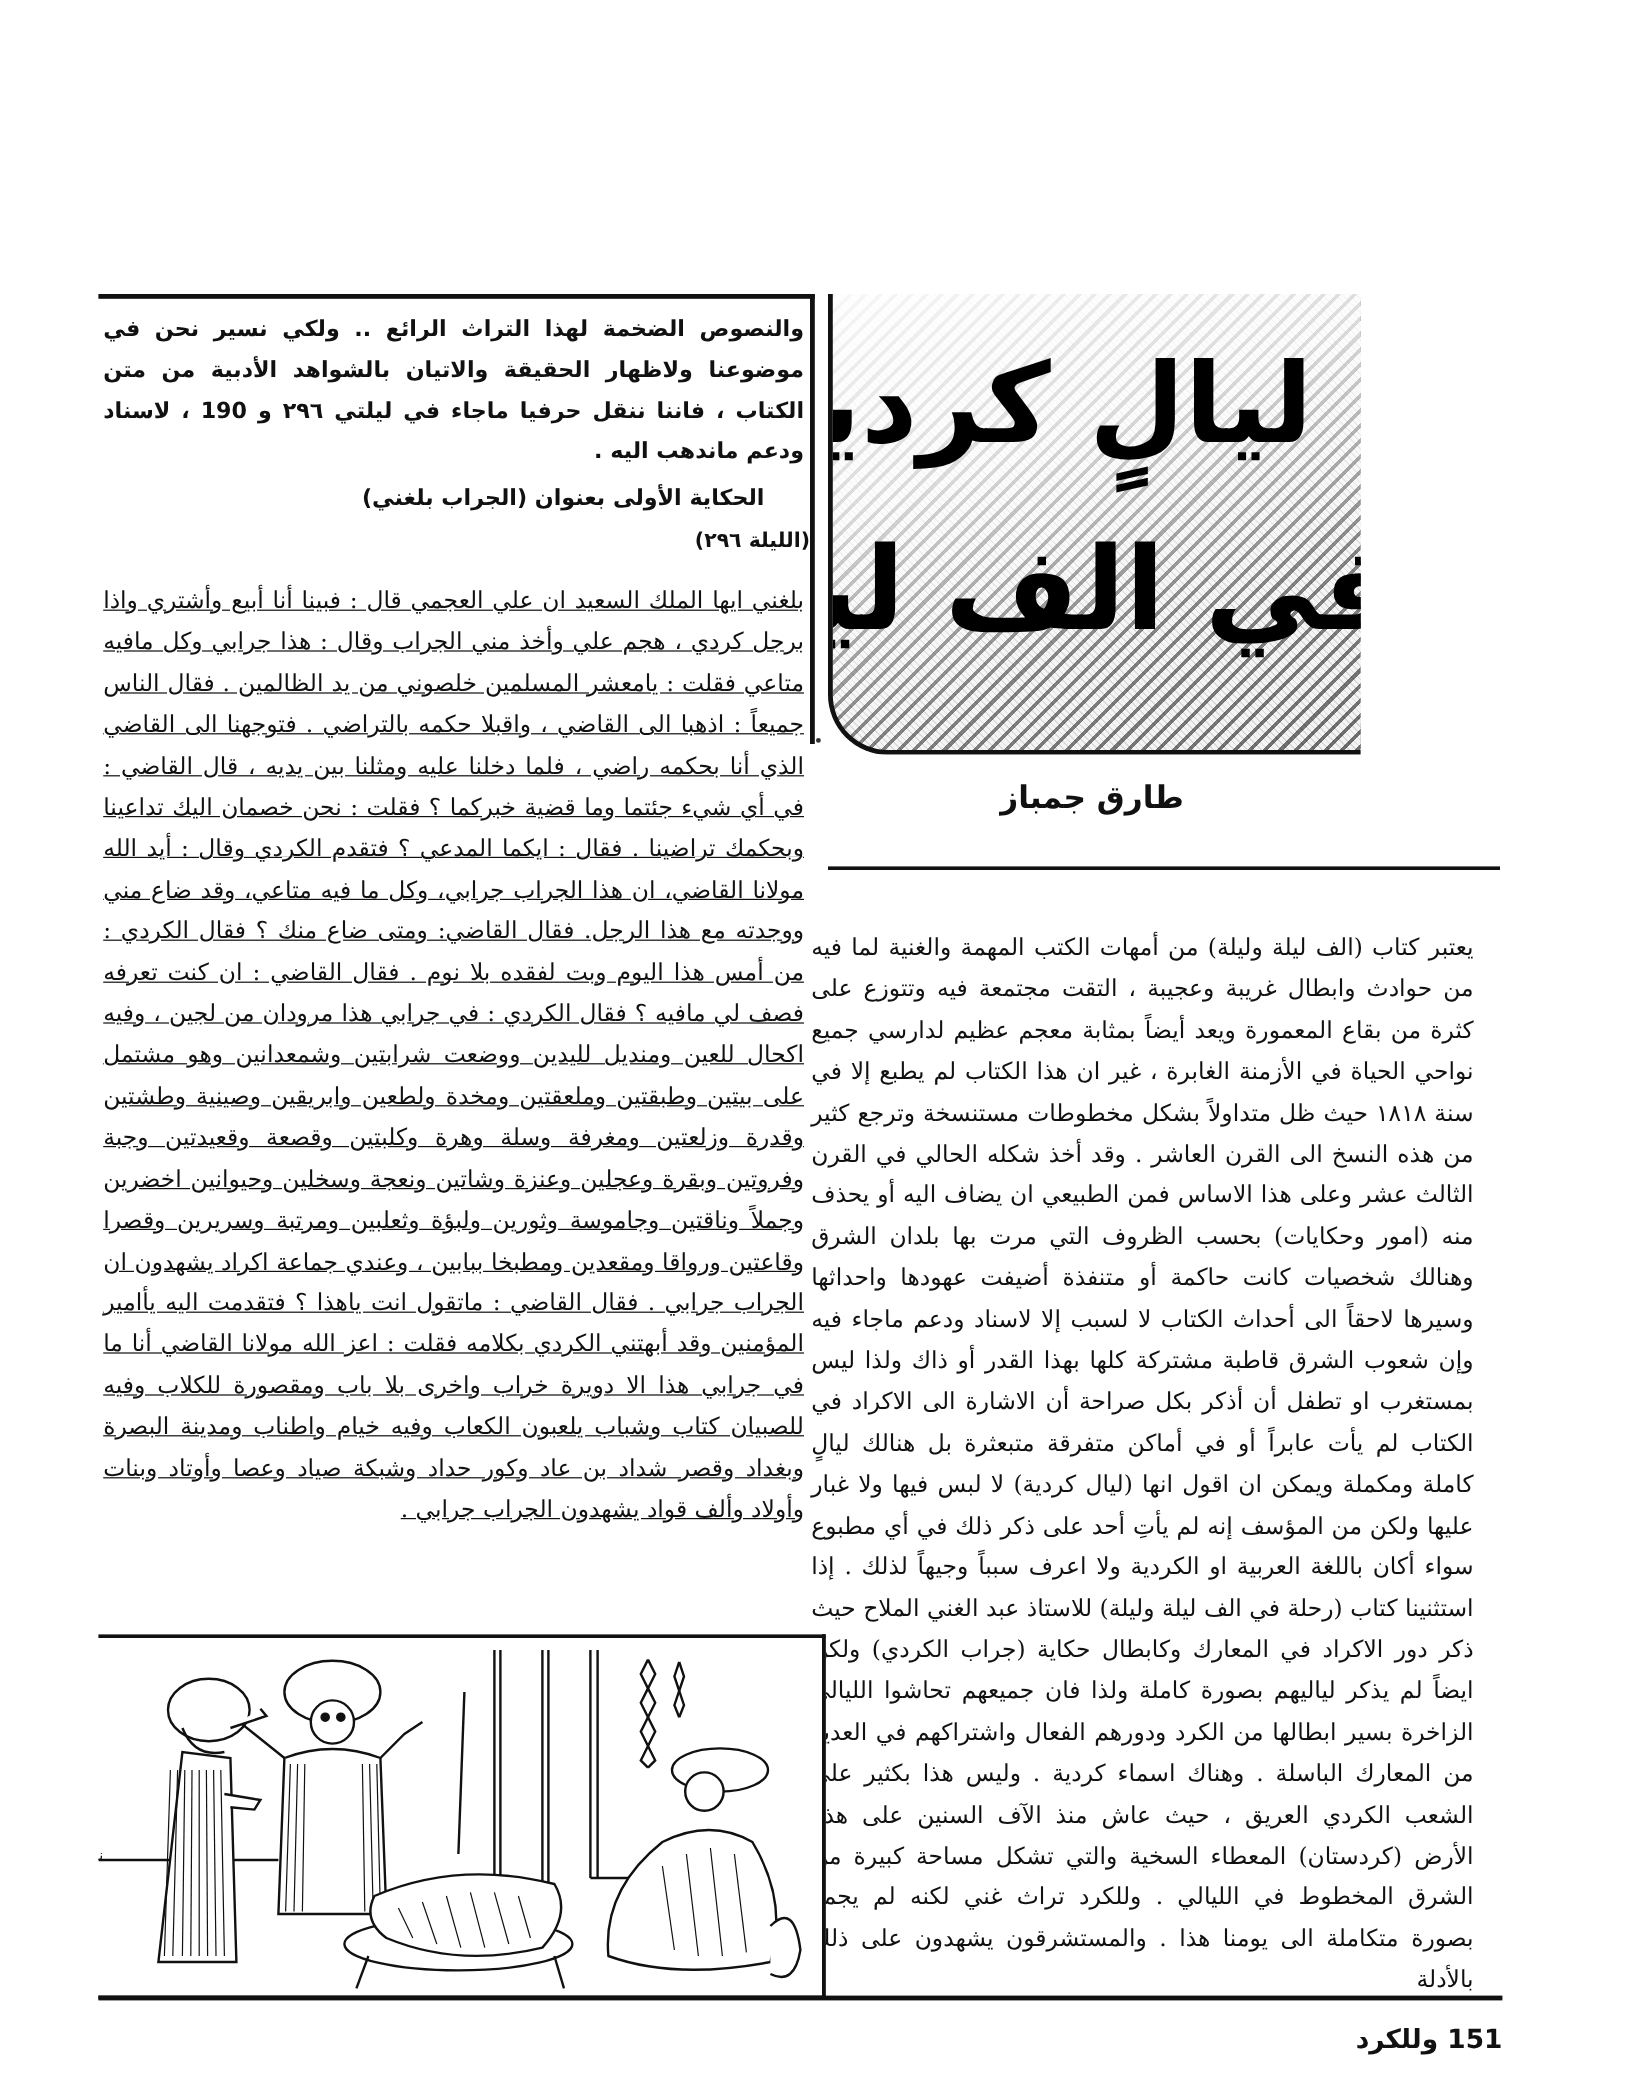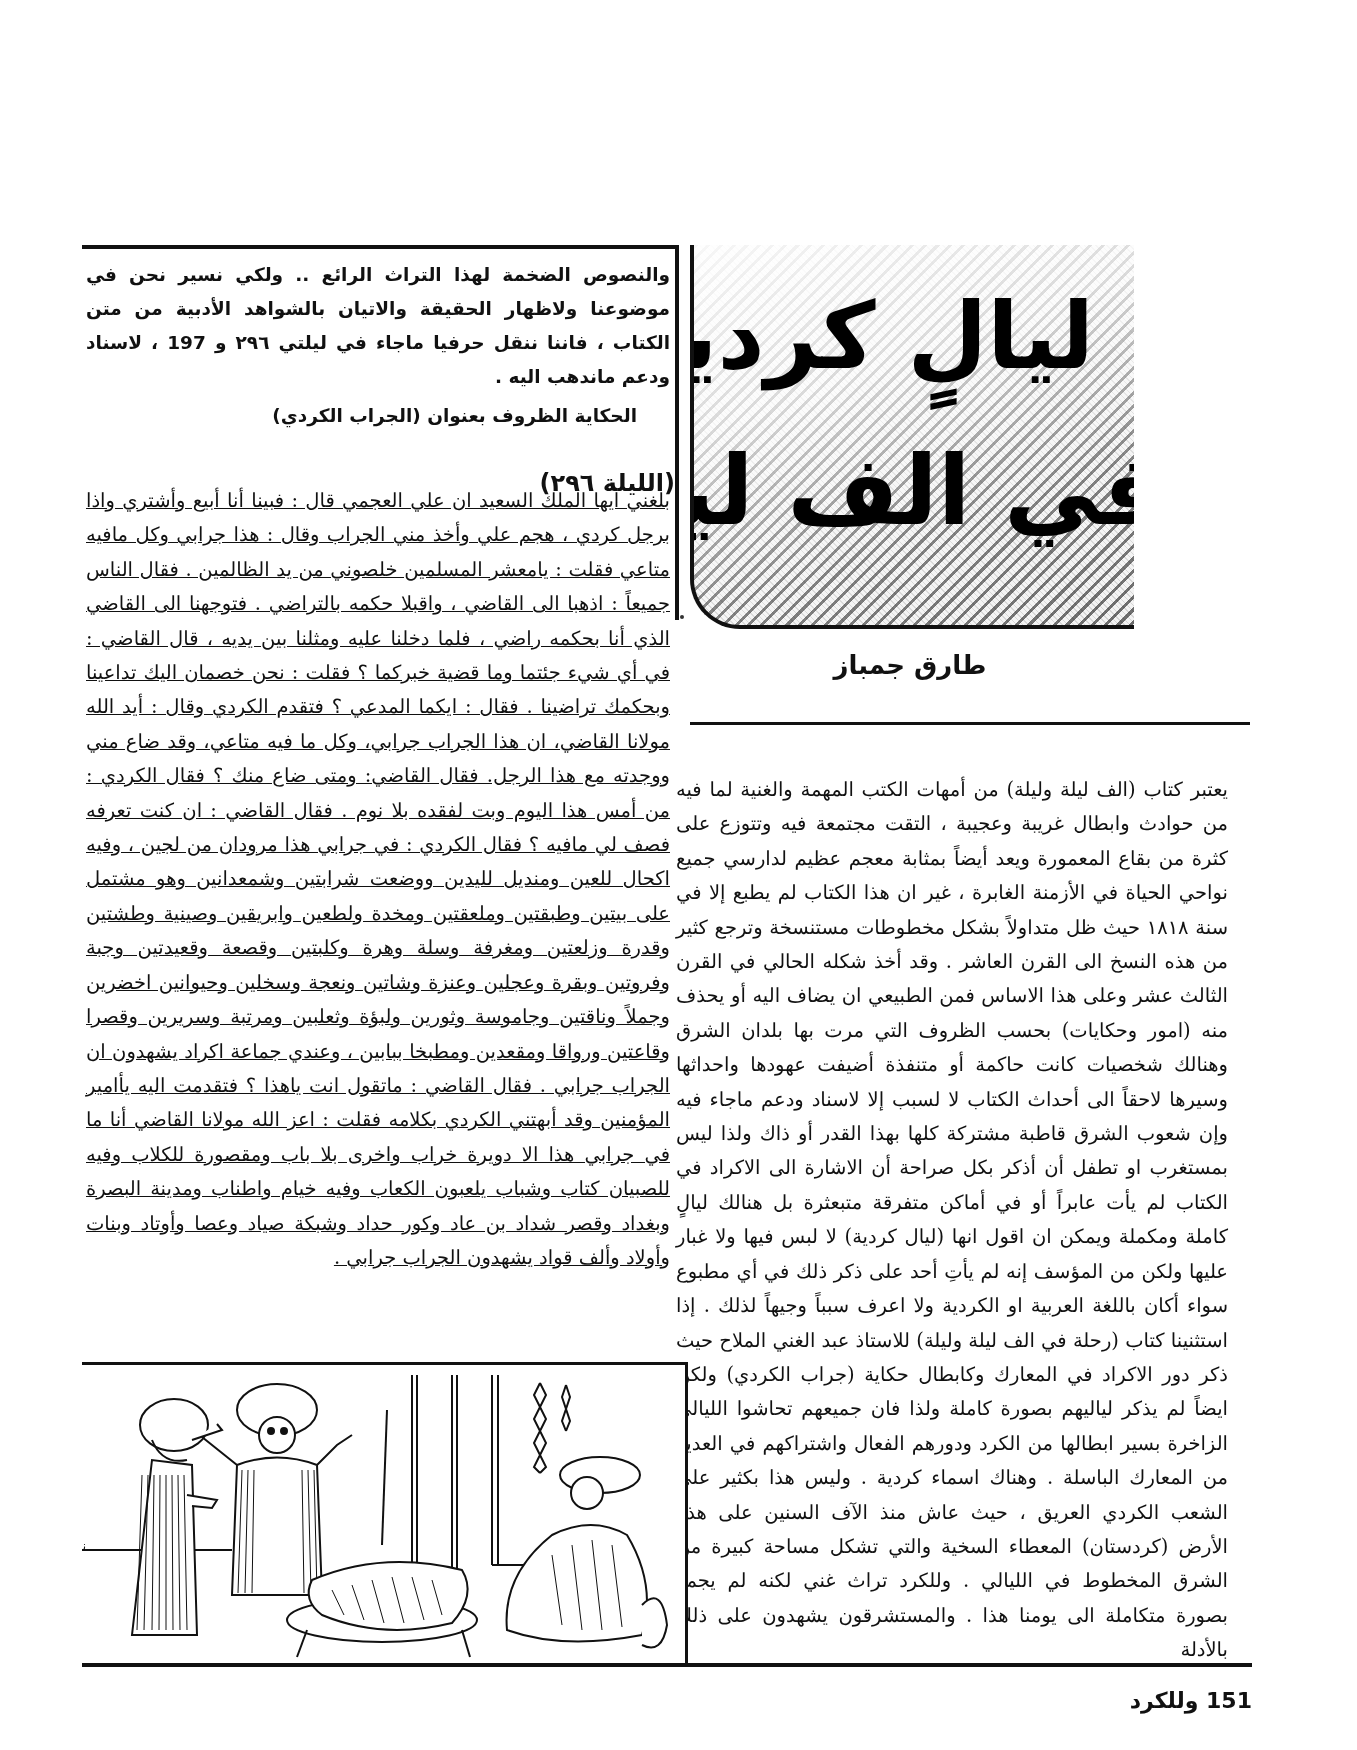--- a/index.html
+++ b/index.html
@@ -46,21 +46,21 @@
     .left-frame-side { position: absolute; left: 675px; top: 245px; width: 4px; height: 375px; background: #111; }
     .left-dot { position: absolute; left: 680px; top: 615px; width: 4px; height: 4px; border-radius: 50%; background: #333; }
 
     .text-col {
       position: absolute; direction: rtl; text-align: justify;
       font-size: 19.5px; line-height: 34.4px;
     }
     .text-col p { margin: 0; text-align-last: right; }
     .intro { left: 86px; top: 258px; width: 584px; font-weight: bold; font-family: "DejaVu Sans", sans-serif; font-size: 18.5px; line-height: 34px; }
     .story-heading { position: absolute; right: 720px; top: 405px; direction: rtl; font-weight: bold; font-size: 18.5px; font-family: "DejaVu Sans", sans-serif; }
-    .night-label { position: absolute; right: 682px; top: 469px; direction: rtl; font-weight: bold; font-size: 24px; font-family: "DejaVu Sans", sans-serif; text-align: center; }
+    .night-label { position: absolute; right: 682px; top: 441px; direction: rtl; font-weight: bold; font-size: 17px; font-family: "DejaVu Sans", sans-serif; text-align: center; }
     .story { left: 86px; top: 484px; width: 584px; }
     .story p:last-child { text-align-last: right; text-decoration: underline; }
 
     .right-text { left: 676px; top: 773px; width: 552px; }
 
     
     .illustration {
       position: absolute; left: 82px; top: 1362px; width: 603px; height: 298px;
       border-top: 3px solid #111; border-right: 3px solid #111; border-bottom: 3px solid #111;
       background: #fff;
@@ -87,24 +87,24 @@
   </div>
 
   <div class="author">طارق جمباز</div>
   <div class="rule-right"></div>
 
   <div class="left-frame-top"></div>
   <div class="left-frame-side"></div>
   <div class="left-dot"></div>
 
   <div class="text-col intro">
-    <p>والنصوص الضخمة لهذا التراث الرائع .. ولكي نسير نحن في موضوعنا ولاظهار الحقيقة والاتيان بالشواهد الأدبية من متن الكتاب ، فاننا ننقل حرفيا ماجاء في ليلتي ٢٩٦ و 197 ، لاسناد ودعم ماندهب اليه .</p>
-  </div>
-
-  <div class="story-heading">الحكاية الظروف بعنوان (الجراب الكردي)</div>
+    <p>والنصوص الضخمة لهذا التراث الرائع .. ولكي نسير نحن في موضوعنا ولاظهار الحقيقة والاتيان بالشواهد الأدبية من متن الكتاب ، فاننا ننقل حرفيا ماجاء في ليلتي ٢٩٦ و 190 ، لاسناد ودعم ماندهب اليه .</p>
+  </div>
+
+  <div class="story-heading">الحكاية الأولى بعنوان (الجراب بلغني)</div>
   <div class="night-label">(الليلة ٢٩٦)</div>
 
   <div class="text-col story">
     <p>بلغني ايها الملك السعيد ان علي العجمي قال : فبينا أنا أبيع وأشتري واذا برجل كردي ، هجم علي وأخذ مني الجراب وقال : هذا جرابي وكل مافيه متاعي فقلت : يامعشر المسلمين خلصوني من يد الظالمين . فقال الناس جميعاً : اذهبا الى القاضي ، واقبلا حكمه بالتراضي . فتوجهنا الى القاضي الذي أنا بحكمه راضي ، فلما دخلنا عليه ومثلنا بين يديه ، قال القاضي : في أي شيء جئتما وما قضية خبركما ؟ فقلت : نحن خصمان اليك تداعينا وبحكمك تراضينا . فقال : ايكما المدعي ؟ فتقدم الكردي وقال : أيد الله مولانا القاضي، ان هذا الجراب جرابي، وكل ما فيه متاعي، وقد ضاع مني ووجدته مع هذا الرجل. فقال القاضي: ومتى ضاع منك ؟ فقال الكردي : من أمس هذا اليوم وبت لفقده بلا نوم . فقال القاضي : ان كنت تعرفه فصف لي مافيه ؟ فقال الكردي : في جرابي هذا مرودان من لجين ، وفيه اكحال للعين ومنديل لليدين ووضعت شرابتين وشمعدانين وهو مشتمل على بيتين وطبقتين وملعقتين ومخدة ولطعين وابريقين وصينية وطشتين وقدرة وزلعتين ومغرفة وسلة وهرة وكلبتين وقصعة وقعيدتين وجبة وفروتين وبقرة وعجلين وعنزة وشاتين ونعجة وسخلين وحيوانين اخضرين وجملاً وناقتين وجاموسة وثورين ولبؤة وثعلبين ومرتبة وسريرين وقصرا وقاعتين ورواقا ومقعدين ومطبخا ببابين ، وعندي جماعة اكراد يشهدون ان الجراب جرابي . فقال القاضي : ماتقول انت ياهذا ؟ فتقدمت اليه يأامير المؤمنين وقد أبهتني الكردي بكلامه فقلت : اعز الله مولانا القاضي أنا ما في جرابي هذا الا دويرة خراب واخرى بلا باب ومقصورة للكلاب وفيه للصبيان كتاب وشباب يلعبون الكعاب وفيه خيام واطناب ومدينة البصرة وبغداد وقصر شداد بن عاد وكور حداد وشبكة صياد وعصا وأوتاد وبنات وأولاد وألف قواد يشهدون الجراب جرابي .</p>
   </div>
 
   <div class="text-col right-text">
     <p>يعتبر كتاب (الف ليلة وليلة) من أمهات الكتب المهمة والغنية لما فيه من حوادث وابطال غريبة وعجيبة ، التقت مجتمعة فيه وتتوزع على كثرة من بقاع المعمورة ويعد أيضاً بمثابة معجم عظيم لدارسي جميع نواحي الحياة في الأزمنة الغابرة ، غير ان هذا الكتاب لم يطبع إلا في سنة ١٨١٨ حيث ظل متداولاً بشكل مخطوطات مستنسخة وترجع كثير من هذه النسخ الى القرن العاشر . وقد أخذ شكله الحالي في القرن الثالث عشر وعلى هذا الاساس فمن الطبيعي ان يضاف اليه أو يحذف منه (امور وحكايات) بحسب الظروف التي مرت بها بلدان الشرق وهنالك شخصيات كانت حاكمة أو متنفذة أضيفت عهودها واحداثها وسيرها لاحقاً الى أحداث الكتاب لا لسبب إلا لاسناد ودعم ماجاء فيه وإن شعوب الشرق قاطبة مشتركة كلها بهذا القدر أو ذاك ولذا ليس بمستغرب او تطفل أن أذكر بكل صراحة أن الاشارة الى الاكراد في الكتاب لم يأت عابراً أو في أماكن متفرقة متبعثرة بل هنالك ليالٍ كاملة ومكملة ويمكن ان اقول انها (ليال كردية) لا لبس فيها ولا غبار عليها ولكن من المؤسف إنه لم يأتِ أحد على ذكر ذلك في أي مطبوع سواء أكان باللغة العربية او الكردية ولا اعرف سبباً وجيهاً لذلك . إذا استثنينا كتاب (رحلة في الف ليلة وليلة) للاستاذ عبد الغني الملاح حيث ذكر دور الاكراد في المعارك وكابطال حكاية (جراب الكردي) ولكن ايضاً لم يذكر لياليهم بصورة كاملة ولذا فان جميعهم تحاشوا الليالي الزاخرة بسير ابطالها من الكرد ودورهم الفعال واشتراكهم في العديد من المعارك الباسلة . وهناك اسماء كردية . وليس هذا بكثير على الشعب الكردي العريق ، حيث عاش منذ الآف السنين على هذه الأرض (كردستان) المعطاء السخية والتي تشكل مساحة كبيرة من الشرق المخطوط في الليالي . وللكرد تراث غني لكنه لم يجمع بصورة متكاملة الى يومنا هذا . والمستشرقون يشهدون على ذلك بالأدلة</p>
   </div>
 

